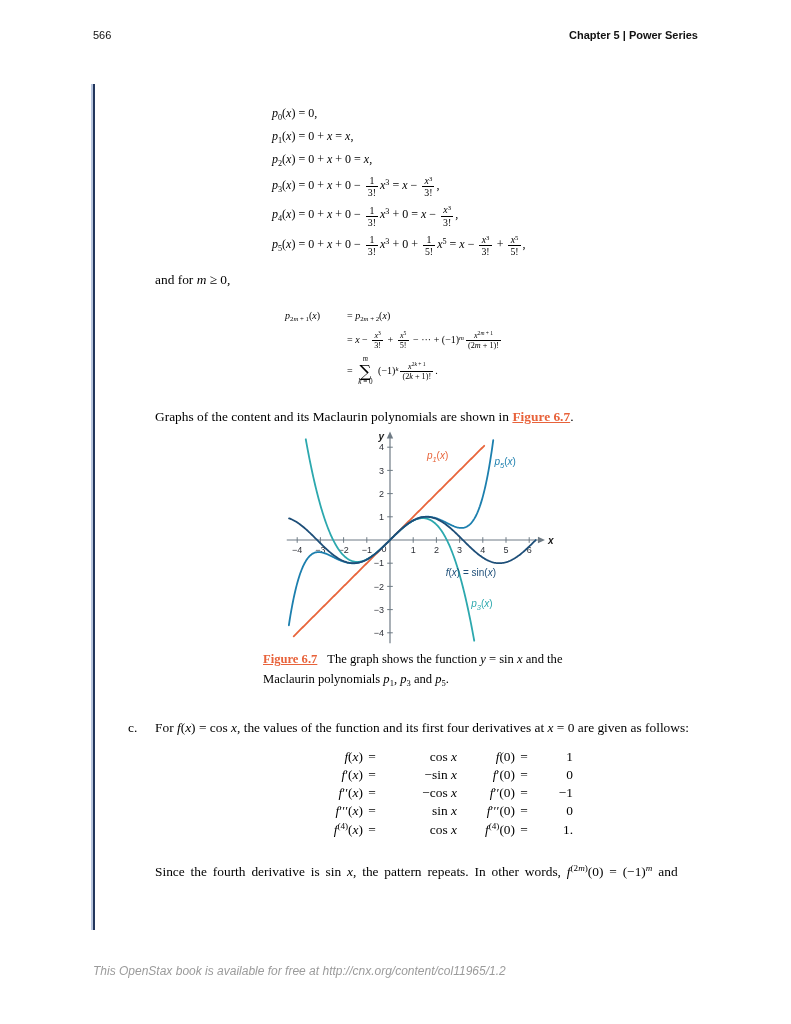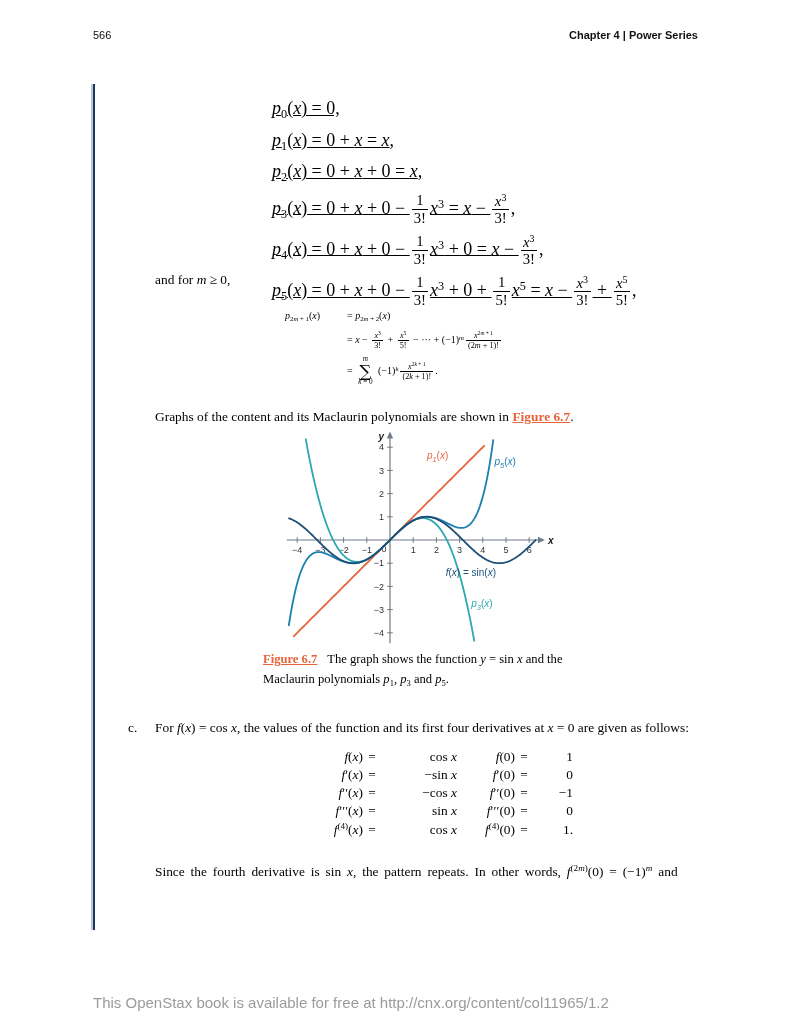--- a/index.html
+++ b/index.html
@@ -18,48 +18,48 @@
   .msup{font-size:0.68em;vertical-align:0.5em;}
   .mfrac{display:inline-flex;flex-direction:column;align-items:center;vertical-align:middle;
          margin:0 2px;font-size:0.82em;line-height:1.12;}
   .mfrac .mnum,.mfrac .mden{padding:0 2px;text-align:center;}
   .mfrac .mden{border-top:1px solid #000;}
   .msum{display:inline-flex;flex-direction:column;align-items:center;vertical-align:middle;
         line-height:1;margin:0 3px;font-size:0.72em;}
   .msigma{font-size:2.3em;line-height:0.95;font-family:"DejaVu Serif","DejaVu Sans",serif;}
   .msp{display:inline-block;}
   
-  .polyblock{position:absolute;left:272px;top:97px;font-size:18px;white-space:pre;text-decoration:underline;}
+  .polyblock{position:absolute;left:272px;top:106px;font-size:12px;white-space:pre;}
   .polyline{margin-bottom:6px;line-height:1.25;}
   .andfor{position:absolute;left:155px;top:272px;font-size:13.4px;}
   .pmblock{position:absolute;left:285px;top:309px;font-size:10px;white-space:pre;}
   .pmrow{margin-bottom:6px;line-height:1.3;}
   .pmlhs{display:inline-block;width:62px;}
   .graphsent{position:absolute;left:155px;top:409px;font-size:13.4px;}
   .figsvg{position:absolute;left:263px;top:429px;}
   .caption{position:absolute;left:263px;top:650px;width:308px;font-size:12.6px;line-height:1.55;}
   .itemc{position:absolute;left:128px;top:720px;right:78px;font-size:13.4px;display:flex;}
   .itemc-label{width:27px;flex:none;}
   .derivtable{position:absolute;left:303px;top:749px;font-size:13.4px;display:grid;
               grid-template-columns:60px 18px 76px 58px 18px 40px;row-gap:2px;
               align-items:baseline;white-space:pre;}
   .dexpr{text-align:right;}
   .deq{text-align:center;}
   .dval{text-align:right;}
   .sincepar{position:absolute;left:155px;top:862px;width:540px;font-size:13.4px;word-spacing:2.5px;line-height:1.45;}
-  .pfooter{position:absolute;left:93px;top:994px;font-family:"Liberation Sans",sans-serif;
-           font-size:15px;color:#9b9b9b;}
+  .pfooter{position:absolute;left:93px;top:964px;font-family:"Liberation Sans",sans-serif;
+           font-size:12px;color:#9b9b9b;font-style:italic;}
 </style>
 </head>
 <body>
 
 <div id="page">
   <div class="hdr">
     <span>566</span>
-    <span class="chap">Chapter 4 | Power Series</span>
+    <span class="chap">Chapter 5 | Power Series</span>
   </div>
 
   <div class="vrule"></div>
 
   <div class="polyblock" id="poly-block"><div class="polyline"><span class="mi">p</span><span class="msub">0</span><span class="mr">(</span><span class="mi">x</span><span class="mr">) = 0,</span></div><div class="polyline"><span class="mi">p</span><span class="msub">1</span><span class="mr">(</span><span class="mi">x</span><span class="mr">) = 0 + </span><span class="mi">x</span><span class="mr"> = </span><span class="mi">x</span><span class="mr">,</span></div><div class="polyline"><span class="mi">p</span><span class="msub">2</span><span class="mr">(</span><span class="mi">x</span><span class="mr">) = 0 + </span><span class="mi">x</span><span class="mr"> + 0 = </span><span class="mi">x</span><span class="mr">,</span></div><div class="polyline"><span class="mi">p</span><span class="msub">3</span><span class="mr">(</span><span class="mi">x</span><span class="mr">) = 0 + </span><span class="mi">x</span><span class="mr"> + 0 − </span><span class="mfrac"><span class="mnum"><span class="mr">1</span></span><span class="mden"><span class="mr">3!</span></span></span><span class="mi">x</span><span class="msup">3</span><span class="mr"> = </span><span class="mi">x</span><span class="mr"> − </span><span class="mfrac"><span class="mnum"><span class="mi">x</span><span class="msup">3</span></span><span class="mden"><span class="mr">3!</span></span></span><span class="mr">,</span></div><div class="polyline"><span class="mi">p</span><span class="msub">4</span><span class="mr">(</span><span class="mi">x</span><span class="mr">) = 0 + </span><span class="mi">x</span><span class="mr"> + 0 − </span><span class="mfrac"><span class="mnum"><span class="mr">1</span></span><span class="mden"><span class="mr">3!</span></span></span><span class="mi">x</span><span class="msup">3</span><span class="mr"> + 0 = </span><span class="mi">x</span><span class="mr"> − </span><span class="mfrac"><span class="mnum"><span class="mi">x</span><span class="msup">3</span></span><span class="mden"><span class="mr">3!</span></span></span><span class="mr">,</span></div><div class="polyline"><span class="mi">p</span><span class="msub">5</span><span class="mr">(</span><span class="mi">x</span><span class="mr">) = 0 + </span><span class="mi">x</span><span class="mr"> + 0 − </span><span class="mfrac"><span class="mnum"><span class="mr">1</span></span><span class="mden"><span class="mr">3!</span></span></span><span class="mi">x</span><span class="msup">3</span><span class="mr"> + 0 + </span><span class="mfrac"><span class="mnum"><span class="mr">1</span></span><span class="mden"><span class="mr">5!</span></span></span><span class="mi">x</span><span class="msup">5</span><span class="mr"> = </span><span class="mi">x</span><span class="mr"> − </span><span class="mfrac"><span class="mnum"><span class="mi">x</span><span class="msup">3</span></span><span class="mden"><span class="mr">3!</span></span></span><span class="mr"> + </span><span class="mfrac"><span class="mnum"><span class="mi">x</span><span class="msup">5</span></span><span class="mden"><span class="mr">5!</span></span></span><span class="mr">,</span></div></div>
 
   <div class="andfor"><span class="mr">and for </span><span class="mi">m</span><span class="mr"> ≥ 0,</span></div>
 
   <div class="pmblock" id="pm-block"><div class="pmrow"><span class="pmlhs"><span class="mi">p</span><span class="msub"><span class="mr">2</span><span class="mi">m</span><span class="mr"> + 1</span></span><span class="mr">(</span><span class="mi">x</span><span class="mr">)</span></span><span class="pmrhs"><span class="mr">= </span><span class="mi">p</span><span class="msub"><span class="mr">2</span><span class="mi">m</span><span class="mr"> + 2</span></span><span class="mr">(</span><span class="mi">x</span><span class="mr">)</span></span></div><div class="pmrow"><span class="pmlhs"></span><span class="pmrhs"><span class="mr">= </span><span class="mi">x</span><span class="mr"> − </span><span class="mfrac"><span class="mnum"><span class="mi">x</span><span class="msup">3</span></span><span class="mden"><span class="mr">3!</span></span></span><span class="mr"> + </span><span class="mfrac"><span class="mnum"><span class="mi">x</span><span class="msup">5</span></span><span class="mden"><span class="mr">5!</span></span></span><span class="mr"> − ··· + (−1)</span><span class="msup"><span class="mi">m</span></span><span class="mfrac"><span class="mnum"><span class="mi">x</span><span class="msup"><span class="mr">2</span><span class="mi">m</span><span class="mr"> + 1</span></span></span><span class="mden"><span class="mr">(2</span><span class="mi">m</span><span class="mr"> + 1)!</span></span></span></span></div><div class="pmrow"><span class="pmlhs"></span><span class="pmrhs"><span class="mr">= </span><span class="msum"><span class="msumtop"><span class="mi">m</span></span><span class="msigma">∑</span><span class="msumbot"><span class="mi">k</span><span class="mr"> = 0</span></span></span><span class="mr"> (−1)</span><span class="msup"><span class="mi">k</span></span><span class="mfrac"><span class="mnum"><span class="mi">x</span><span class="msup"><span class="mr">2</span><span class="mi">k</span><span class="mr"> + 1</span></span></span><span class="mden"><span class="mr">(2</span><span class="mi">k</span><span class="mr"> + 1)!</span></span></span><span class="mr">.</span></span></div></div>
 

